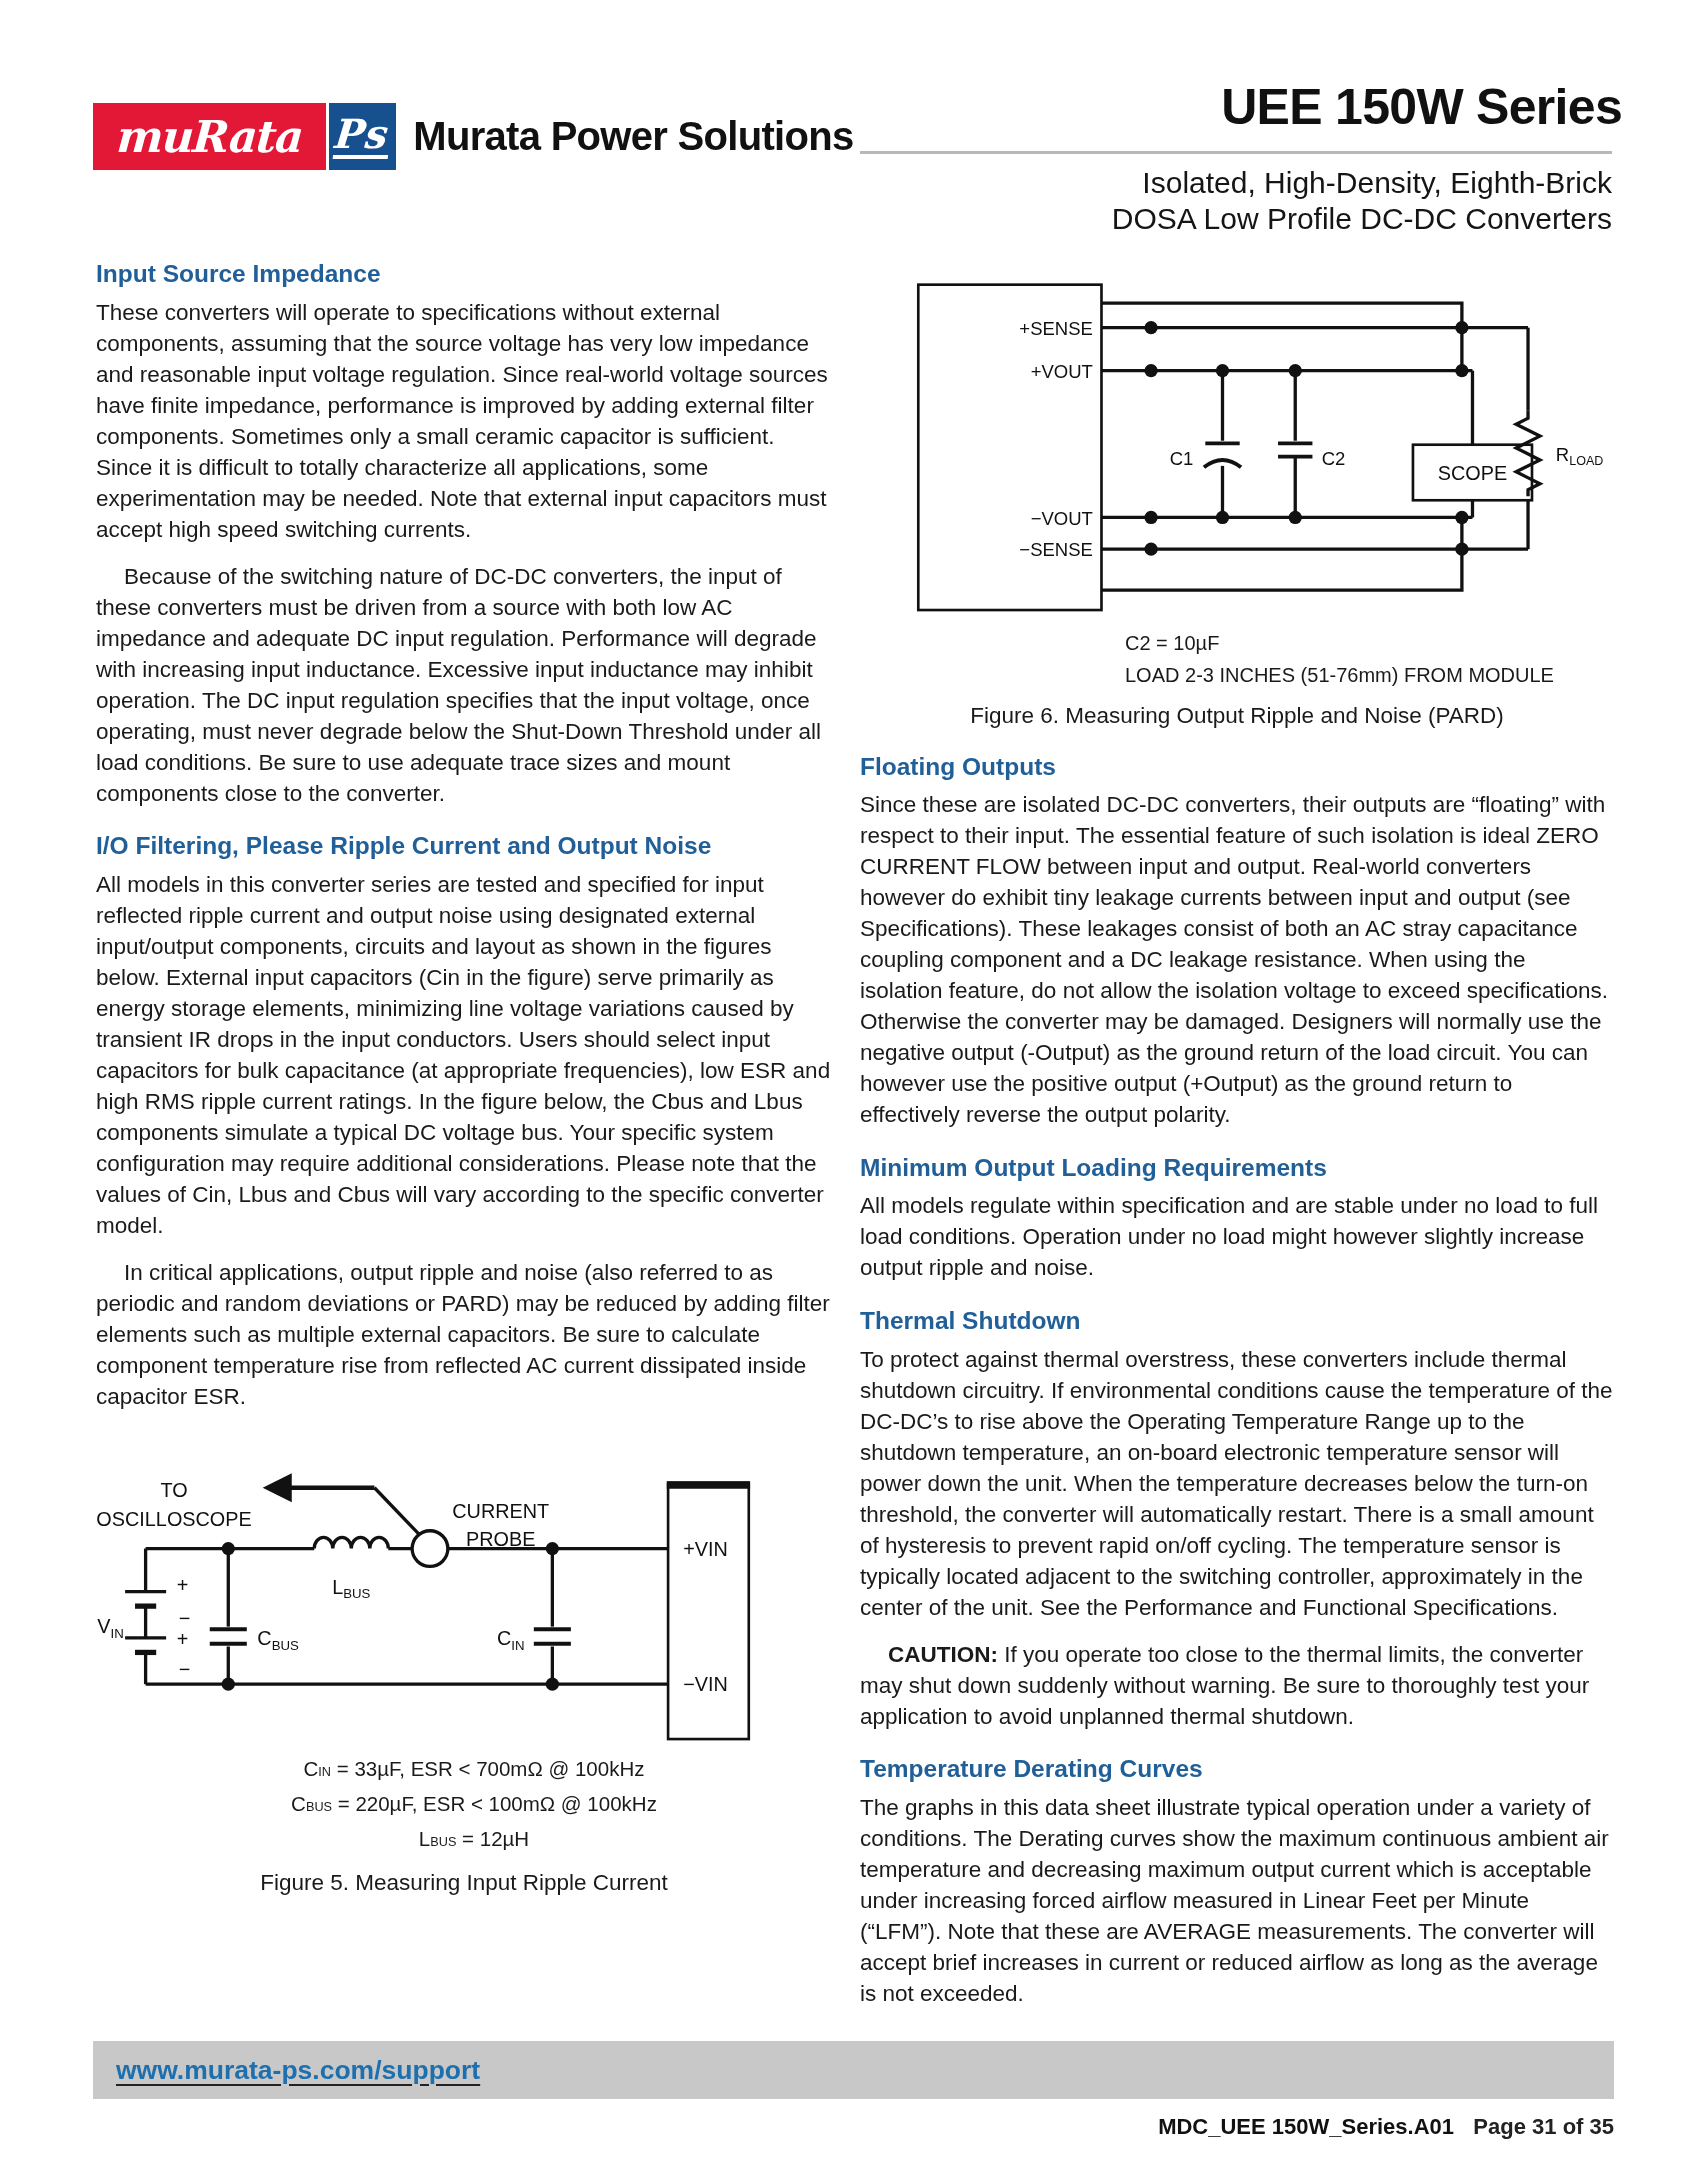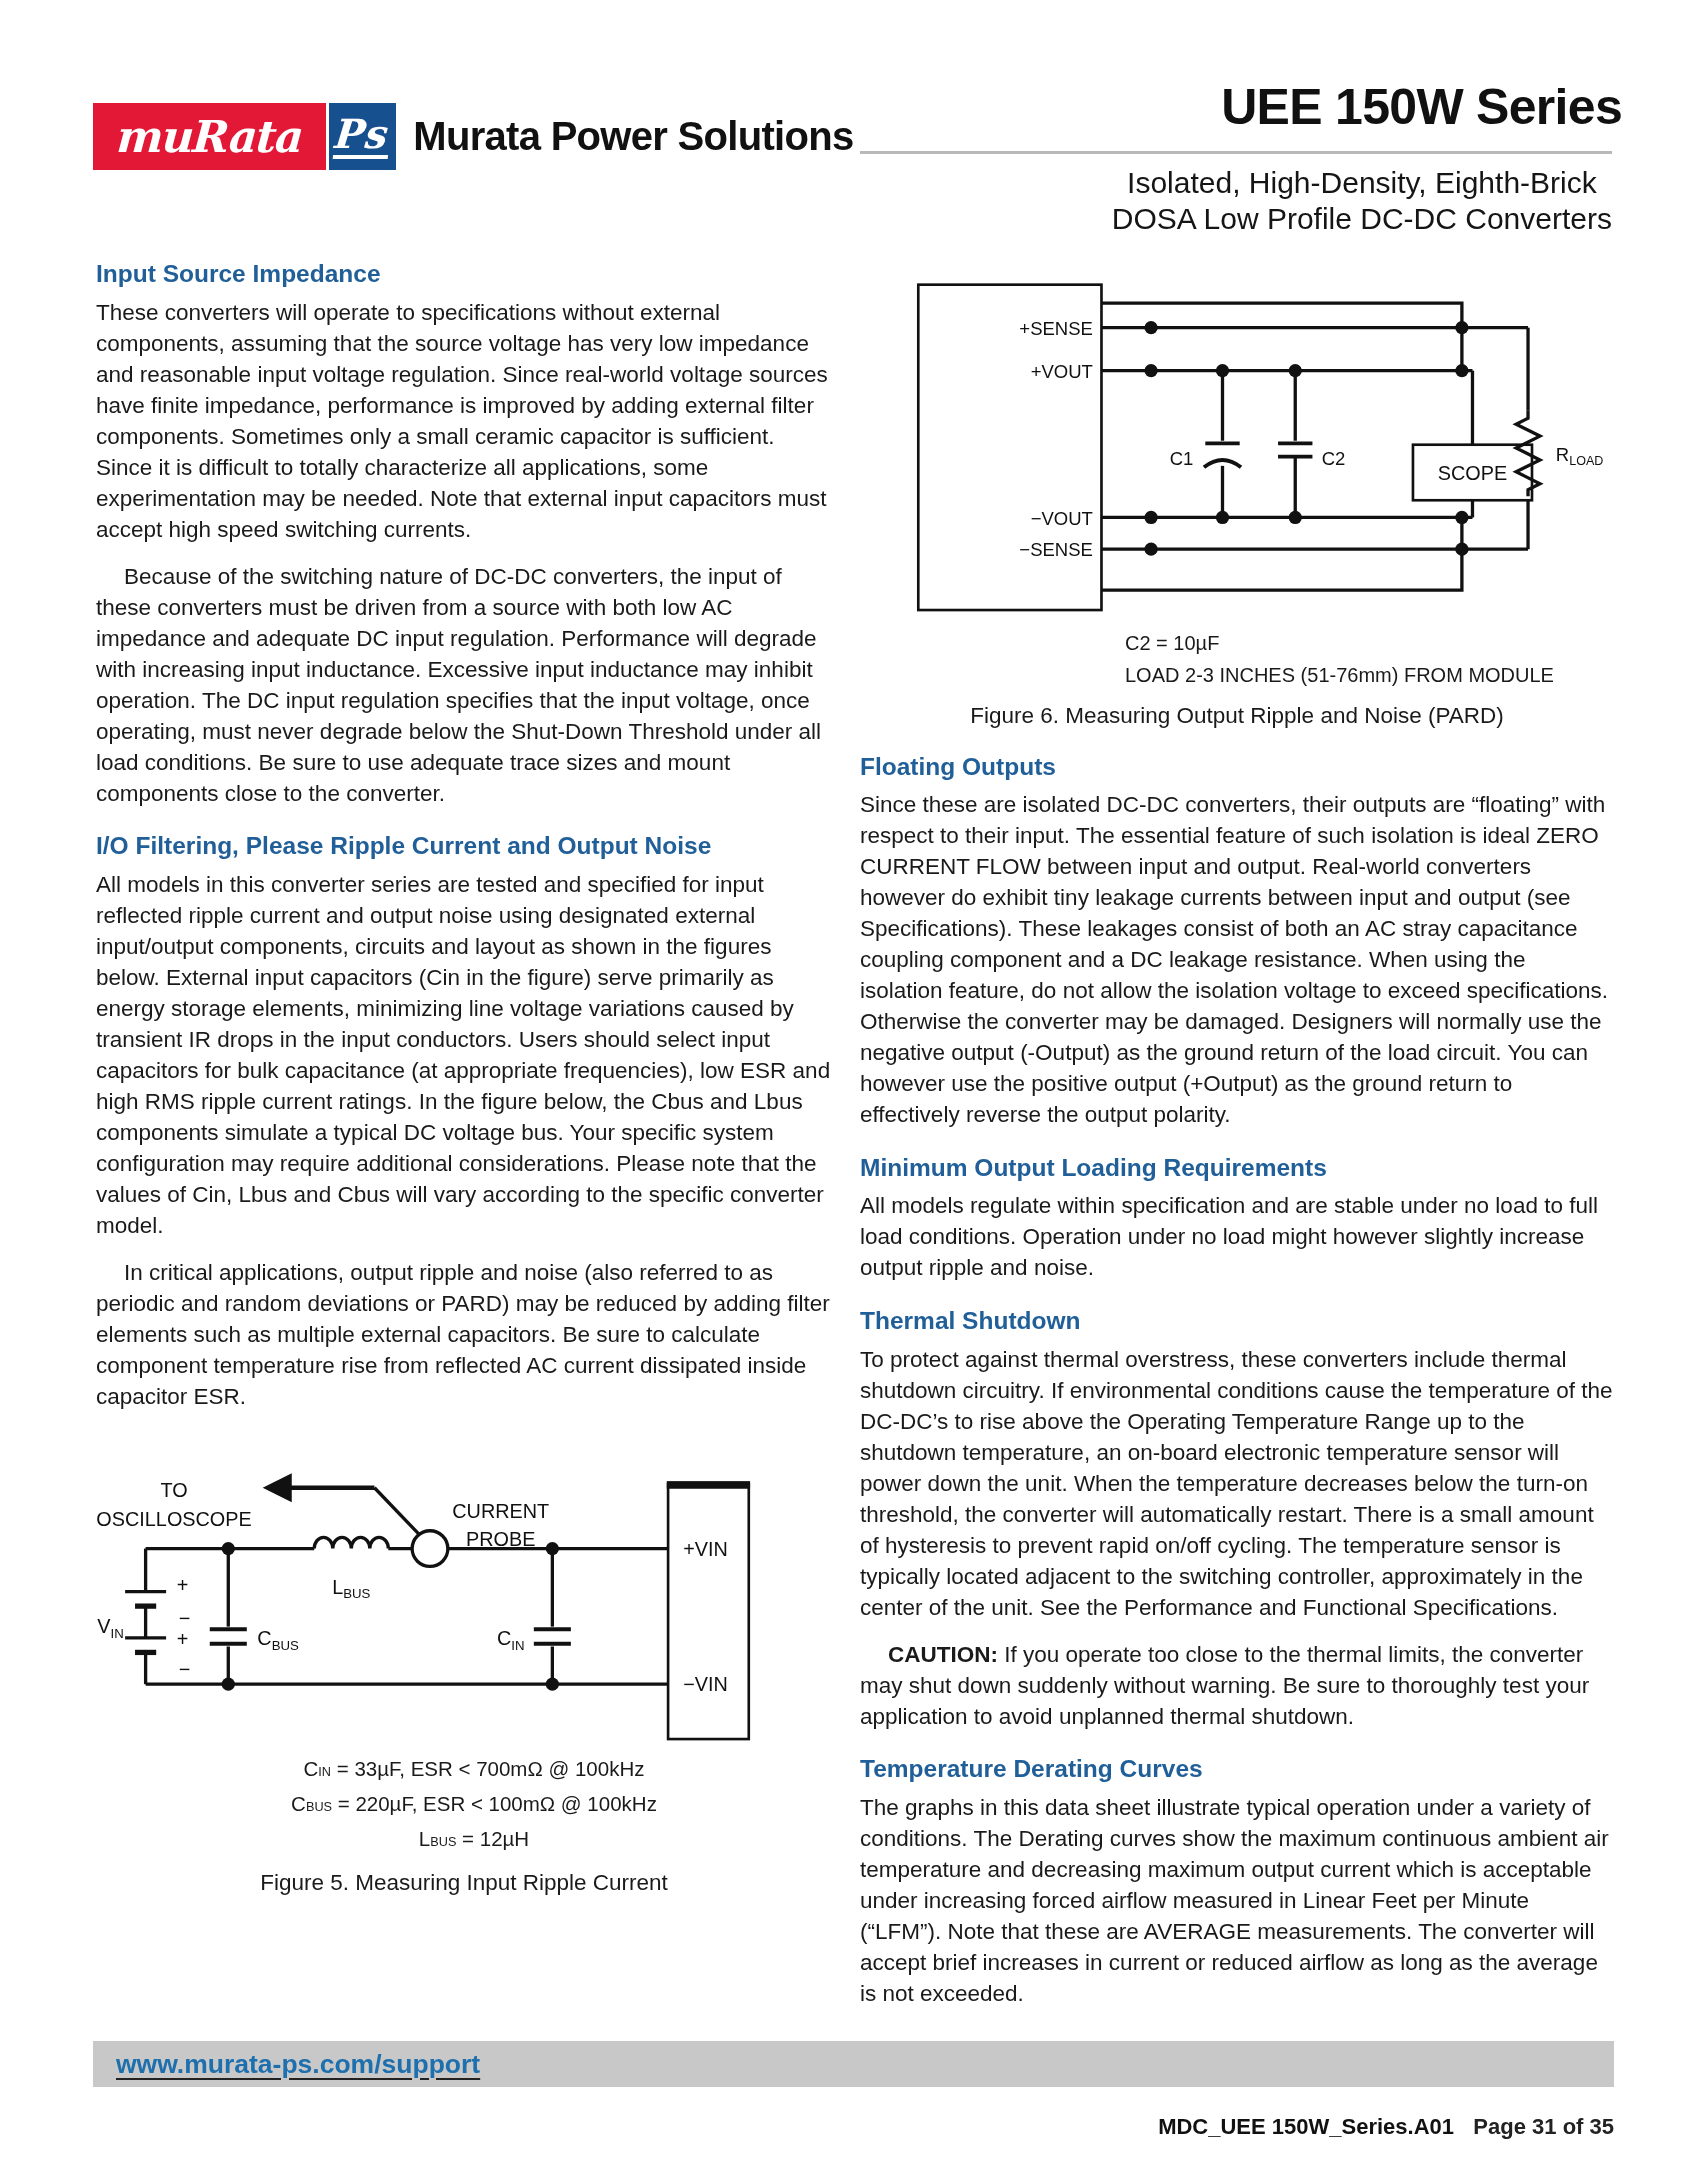--- a/index.html
+++ b/index.html
@@ -18,41 +18,41 @@
   }
   
   .logo{position:absolute;left:93px;top:103px;display:flex;align-items:center;}
   .logo-red{width:233px;height:67px;background:var(--murata-red);display:flex;align-items:center;justify-content:center;}
   .logo-script{font-family:"DejaVu Serif",serif;font-style:italic;font-weight:bold;font-size:44px;color:#fff;letter-spacing:-1.3px;transform:skewX(-4deg);}
   .logo-blue{width:67px;height:67px;background:var(--murata-blue);margin-left:3.3px;display:flex;align-items:center;justify-content:center;}
   .logo-ps{font-family:"DejaVu Serif",serif;font-style:italic;font-weight:bold;font-size:40px;color:#fff;transform:skewX(-6deg);border-bottom:4px solid #fff;line-height:1;padding:0 2.6px 1.3px 0;}
   .logo-wordmark{margin-left:17px;font-size:40px;font-weight:bold;color:#111;letter-spacing:-0.7px;}
   .title{position:absolute;right:65px;top:78px;font-size:50px;font-weight:bold;color:#111;letter-spacing:-0.7px;text-align:right;}
   .title-rule{position:absolute;left:860px;right:75px;top:151px;height:3.3px;background:var(--rule-gray);}
-  .subtitle{position:absolute;right:75px;top:165px;text-align:center;font-size:30px;line-height:36px;color:#151515;}
+  .subtitle{position:absolute;right:75px;top:165px;text-align:right;font-size:30px;line-height:36px;color:#151515;}
   
   .col{position:absolute;}
   .col-left{left:96px;top:259px;width:736px;}
   .col-right{left:860px;top:278px;width:754px;}
   h3.sec{font-size:24.5px;font-weight:bold;color:var(--heading-blue);margin:22.5px 0 8.6px 0;line-height:29px;}
   .col h3.sec:first-child{margin-top:0;}
   p.body{font-size:22.5px;line-height:31px;margin:0 0 16px 0;color:var(--ink);}
   p.indent{text-indent:28px;}
   p.body b{font-weight:bold;}
   
   svg{display:block;}
   .fig5-svg{margin:44px 0 0 0;}
   .fig-notes{font-size:20.5px;line-height:32px;margin:6.6px 0 0 20px;color:var(--ink);text-align:center;}
   .fig-notes sub,.sub-html{font-size:0.62em;vertical-align:baseline;}
   .fig-caption{font-size:22.5px;text-align:center;margin-top:12px;color:var(--ink);}
   .fig6-notes{margin-left:265px;font-size:20px;line-height:32px;margin-top:5.3px;color:var(--ink);}
   .fig6-svg{margin-left:53px;}
   svg text{font-family:"Liberation Sans",sans-serif;fill:#111;}
   
-  .footer-bar{position:absolute;left:93px;right:73px;top:2041px;height:46px;background:var(--bar-gray);display:flex;align-items:center;}
+  .footer-bar{position:absolute;left:93px;right:73px;top:2041px;height:58px;background:var(--bar-gray);display:flex;align-items:center;}
   .support-link{margin-left:23px;font-size:26.5px;font-weight:bold;color:var(--link-blue);text-decoration:underline;text-decoration-color:#222;text-decoration-thickness:2px;text-underline-offset:4.6px;cursor:pointer;}
   .doc-line{position:absolute;right:73px;top:2114px;font-size:22px;color:#111;white-space:nowrap;}
   .doc-line .doc-id{font-weight:bold;}
   .doc-line .pageno{margin-left:13.2px;font-weight:bold;color:#222;text-align:right;}
 </style>
 </head>
 <body>
 
 <div class="page">
 

